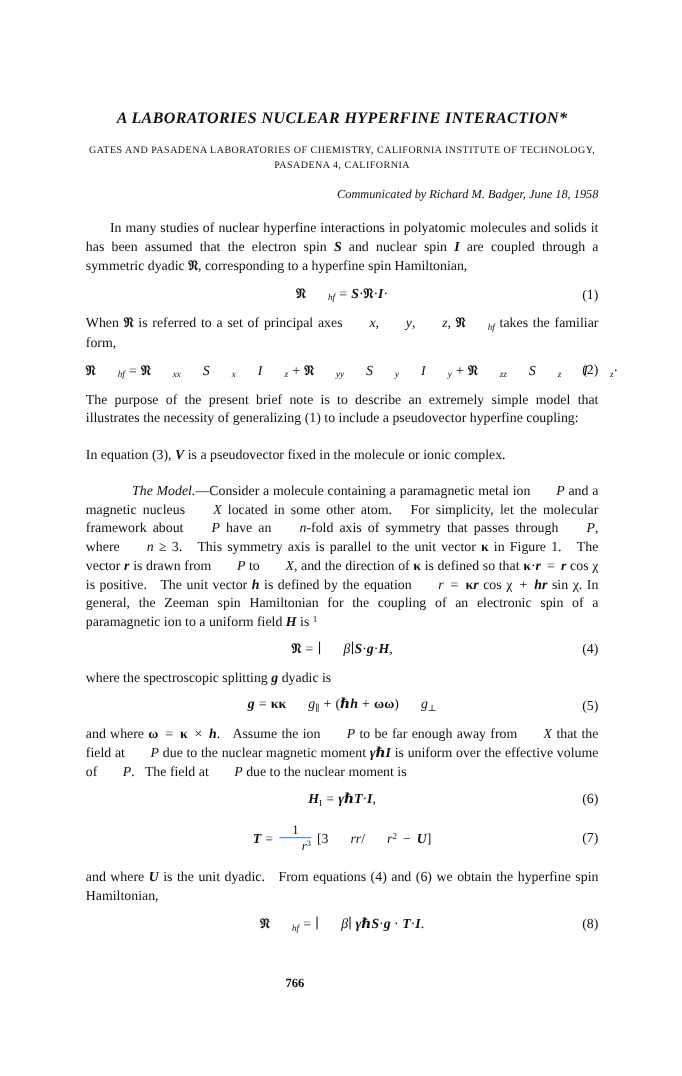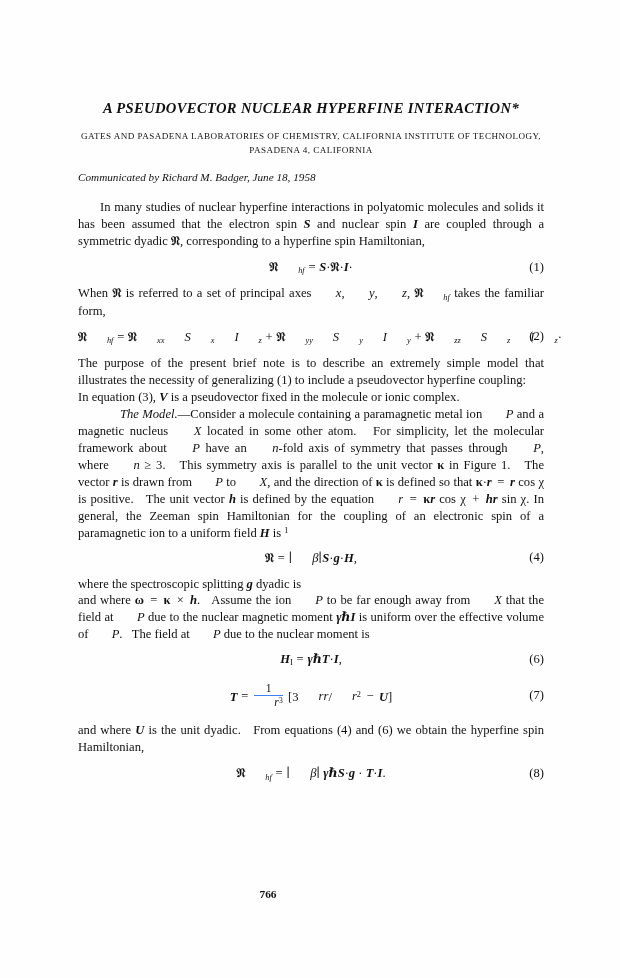--- a/index.html
+++ b/index.html
@@ -48,36 +48,36 @@
   .affil {
     text-align: center;
     font-size: 9.1px;
     font-variant: small-caps;
     letter-spacing: 0.45px;
     line-height: 1.5;
     margin: 0 0 14px 0;
   }
   .affil .l2 { display: block; }
   .communicated {
-    text-align: left;
+    text-align: right;
     font-style: italic;
     font-size: 11.2px;
     margin: 0 0 16px 0;
   }
 
   
   p.body {
     font-size: 12.6px;
     line-height: 1.345;
     text-align: justify;
     margin: 0 0 0 0;
     text-indent: 0;
   }
   p.indent { text-indent: 22px; }
-  p.body + p.body { margin-top: 0; }
+  p.body + p.body { margin-top: 16px; }
 
   .eqblock {
     position: relative;
     margin: 9px 0 9px 0;
     font-size: 12.6px;
     text-align: center;
     line-height: 1.2;
   }
   .eqblock .eqbody {
     display: inline-block;
@@ -121,21 +121,21 @@
     font-size: 11.4px;
     font-weight: bold;
   }
 </style>
 </head>
 <body>
 
 <div class="page">
   <div class="content">
 
-    <h1 class="title">A PSEUDOVECTOR NUCLEAR HYPERFINE INTERACTION*</h1>
+    <h1 class="title">A LABORATORIES NUCLEAR HYPERFINE INTERACTION*</h1>
 
 
     <div class="affil">
       <span class="l1">GATES AND PASADENA LABORATORIES OF CHEMISTRY, CALIFORNIA INSTITUTE OF TECHNOLOGY,</span>
       <span class="l2">PASADENA 4, CALIFORNIA</span>
     </div>
 
     <div class="communicated">Communicated by Richard M. Badger, June 18, 1958</div>
 
     <p class="body indent">In many studies of nuclear hyperfine interactions in polyatomic molecules and solids it has been assumed that the electron spin <i class="v">S</i> and nuclear spin <i class="v">I</i> are coupled through a symmetric dyadic <span class="frak">𝔑</span>, corresponding to a hyperfine spin Hamiltonian,</p>
@@ -159,20 +159,24 @@
 
     <p class="body indent"><i class="s">The Model.</i>—Consider a molecule containing a paramagnetic metal ion <i class="s">P</i> and a magnetic nucleus <i class="s">X</i> located in some other atom. &nbsp; For simplicity, let the molecular framework about <i class="s">P</i> have an <i class="s">n</i>-fold axis of symmetry that passes through <i class="s">P</i>, where <i class="s">n</i> ≥ 3. &nbsp; This symmetry axis is parallel to the unit vector <b class="u">κ</b> in Figure 1. &nbsp; The vector <i class="v">r</i> is drawn from <i class="s">P</i> to <i class="s">X</i>, and the direction of <b class="u">κ</b> is defined so that <b class="u">κ</b>·<i class="v">r</i> <span class="op">=</span> <i class="v">r</i> cos χ is positive. &nbsp; The unit vector <i class="v">h</i> is defined by the equation <i class="s">r</i> <span class="op">=</span> <b class="u">κ</b><i class="v">r</i> cos χ <span class="op">+</span> <i class="v">hr</i> sin χ. In general, the Zeeman spin Hamiltonian for the coupling of an electronic spin of a paramagnetic ion to a uniform field <i class="v">H</i> is <sup>1</sup></p>
 
     <div class="eqblock">
       <span class="eqbody"><span class="frak">𝔑</span><span class="opw">=</span><span class="bars">∣</span><i class="s">β</i><span class="bars">∣</span><i class="v">S</i>·<i class="v">g</i>·<i class="v">H</i>,</span>
       <span class="eqnum">(4)</span>
     </div>
 
     <p class="body">where the spectroscopic splitting <i class="v">g</i> dyadic is</p>
 
+    <div class="eqblock">
+      <span class="eqbody"><i class="v">g</i><span class="opw">=</span><b class="u">κκ</b><i class="s">g</i><sub>∥</sub><span class="opw">+</span>(<b class="u">ℏ</b><i class="v">h</i><span class="opw">+</span><b class="u">ωω</b>)<i class="s">g</i><sub>⊥</sub></span>
+      <span class="eqnum">(5)</span>
+    </div>
 
     <p class="body">and where <b class="u">ω</b> <span class="op">=</span> <b class="u">κ</b> <span class="op">×</span> <i class="v">h</i>. &nbsp; Assume the ion <i class="s">P</i> to be far enough away from <i class="s">X</i> that the field at <i class="s">P</i> due to the nuclear magnetic moment <i class="v">γℏI</i> is uniform over the effective volume of <i class="s">P</i>. &nbsp; The field at <i class="s">P</i> due to the nuclear moment is</p>
 
     <div class="eqblock">
       <span class="eqbody"><i class="v">H</i><sub>I</sub><span class="opw">=</span><i class="v">γℏT</i>·<i class="v">I</i>,</span>
       <span class="eqnum">(6)</span>
     </div>
 
     <div class="eqblock" style="margin-top:14px;margin-bottom:13px;">
       <span class="eqbody"><i class="v">T</i><span class="opw">=</span><span class="frac"><span class="num">1</span><span class="den"><i class="s">r</i><sup>3</sup></span></span> [3<i class="s">rr</i>/<i class="s">r</i><sup>2</sup> <span class="op">−</span> <i class="v">U</i>]</span>

